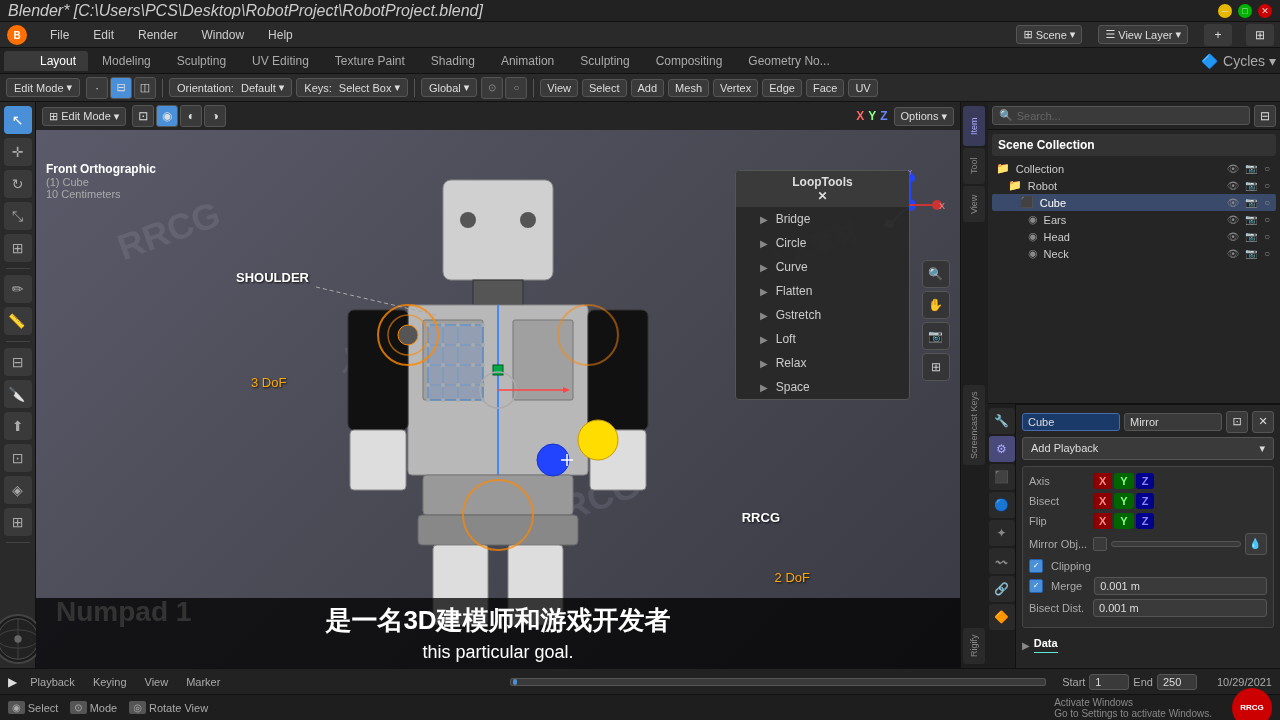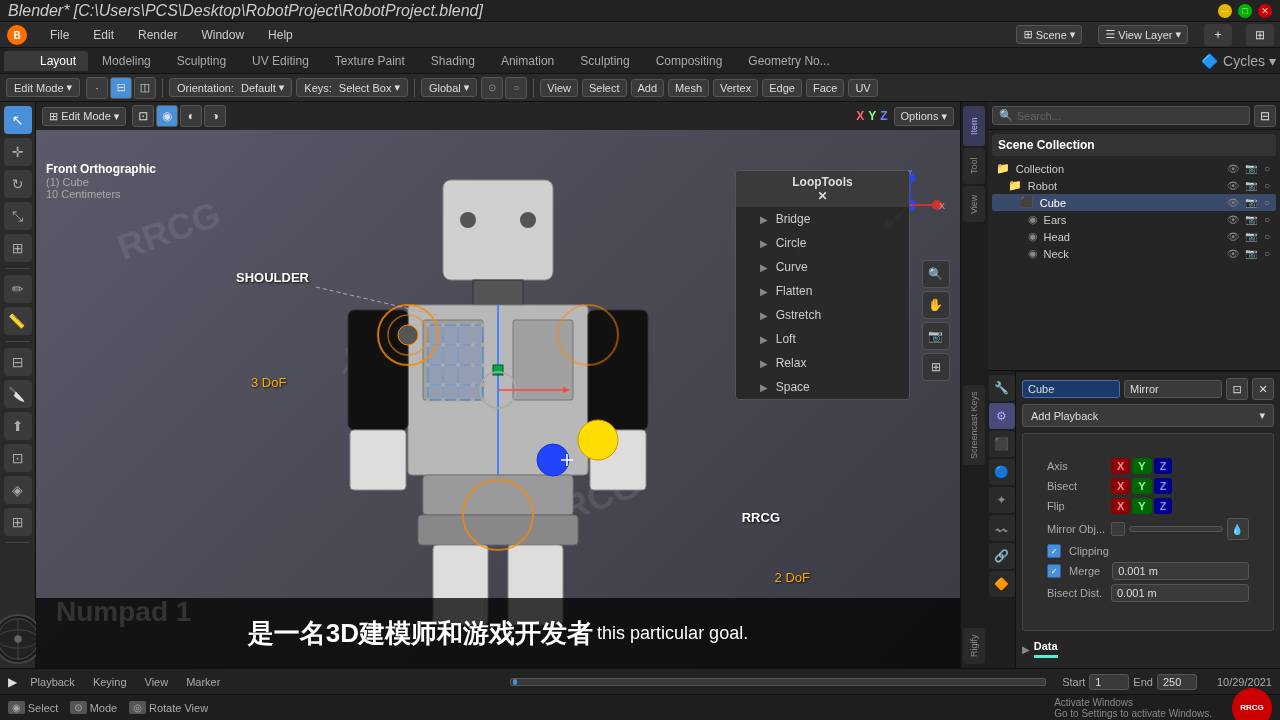--- a/index.html
+++ b/index.html
@@ -152,21 +152,21 @@
     .sc-label { flex: 1; color: #ccc; }
     .sc-actions { display: flex; gap: 2px; }
     .sc-act-btn { font-size: 10px; color: #888; cursor: pointer; padding: 1px 2px; }
 
     
     #properties-panel {
       background: #252525; border-top: 1px solid #111; padding: 6px;
     }
     .prop-section-title {
       font-size: 11px; font-weight: bold; color: #fff; padding: 3px 0; margin-bottom: 4px;
-      border-bottom: 3px solid #5eead4;
+      border-bottom: 1px solid #5eead4;
     }
     .prop-row {
       display: flex; align-items: center; margin-bottom: 4px; gap: 4px;
     }
     .prop-label { font-size: 11px; color: #aaa; width: 60px; flex-shrink: 0; }
     .prop-field {
       flex: 1; background: #3a3a3a; border: 1px solid #555; border-radius: 3px;
       padding: 2px 5px; font-size: 11px; color: #ddd; cursor: pointer;
     }
     .prop-field-blue { background: #1a3a6a; border-color: #4a6aaa; }
@@ -195,21 +195,21 @@
     
     #statusbar {
       width: 100%; height: 26px; background: #1e1e1e; display: flex; align-items: center;
       padding: 0 8px; gap: 12px; border-top: 1px solid #111;
     }
     .sb-item { font-size: 11px; color: #aaa; cursor: pointer; display: flex; align-items: center; gap: 3px; }
 
     
     #subtitle-overlay {
       position: absolute; bottom: 0; left: 0; right: 0; height: 70px;
-      background: rgba(0,0,0,0.75); display: flex; flex-direction: row;
+      background: rgba(0,0,0,0.75); display: flex; flex-direction: column;
       align-items: center; justify-content: center; gap: 4px;
     }
     #subtitle-overlay .sub-cn { font-size: 26px; color: #fff; font-weight: bold; }
     #subtitle-overlay .sub-en { font-size: 18px; color: #fff; }
 
     
     #toolbar {
       width: 100%; height: 28px; background: #2a2a2a; display: flex; align-items: center;
       padding: 0 6px; gap: 4px; border-bottom: 1px solid #111;
     }
@@ -689,21 +689,21 @@
             <div style="width:22px;height:22px;background:#3a3a3a;border:1px solid #555;border-radius:3px;display:flex;align-items:center;justify-content:center;cursor:pointer;font-size:11px;">✕</div>
           </div>
 
           <div style="margin-bottom:6px;">
             <div class="modifier-btn">
               <span>Add Playback</span>
               <span>▾</span>
             </div>
           </div>
 
-          <div style="background:#2e2e2e;border:1px solid #444;border-radius:3px;padding:24px;">
+          <div style="background:#2e2e2e;border:1px solid #444;border-radius:3px;padding:6px;">
 
             <div class="prop-row">
               <span class="prop-label">Axis</span>
               <div class="xyz-group">
                 <button class="xyz-btn x-btn">X</button>
                 <button class="xyz-btn y-btn">Y</button>
                 <button class="xyz-btn z-btn">Z</button>
               </div>
             </div>
 

